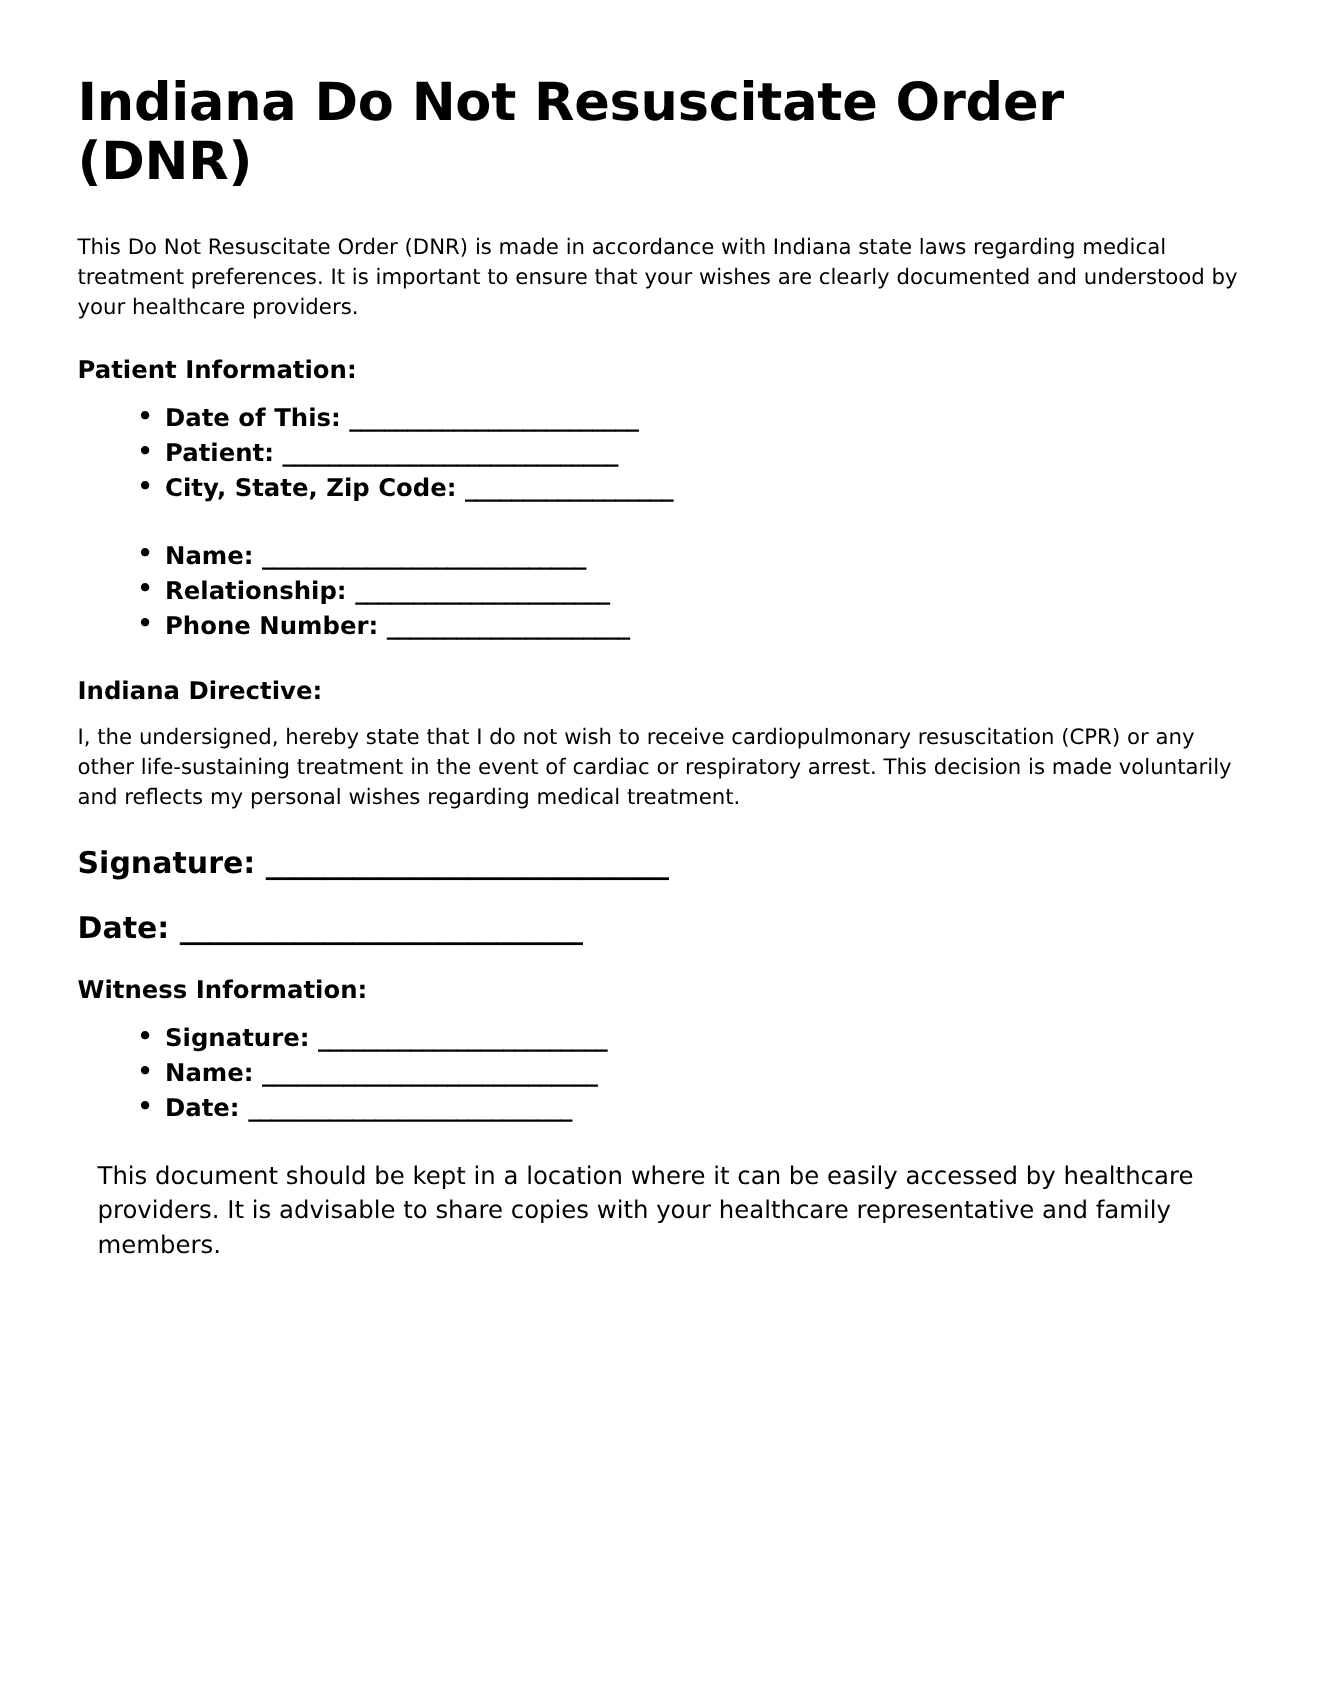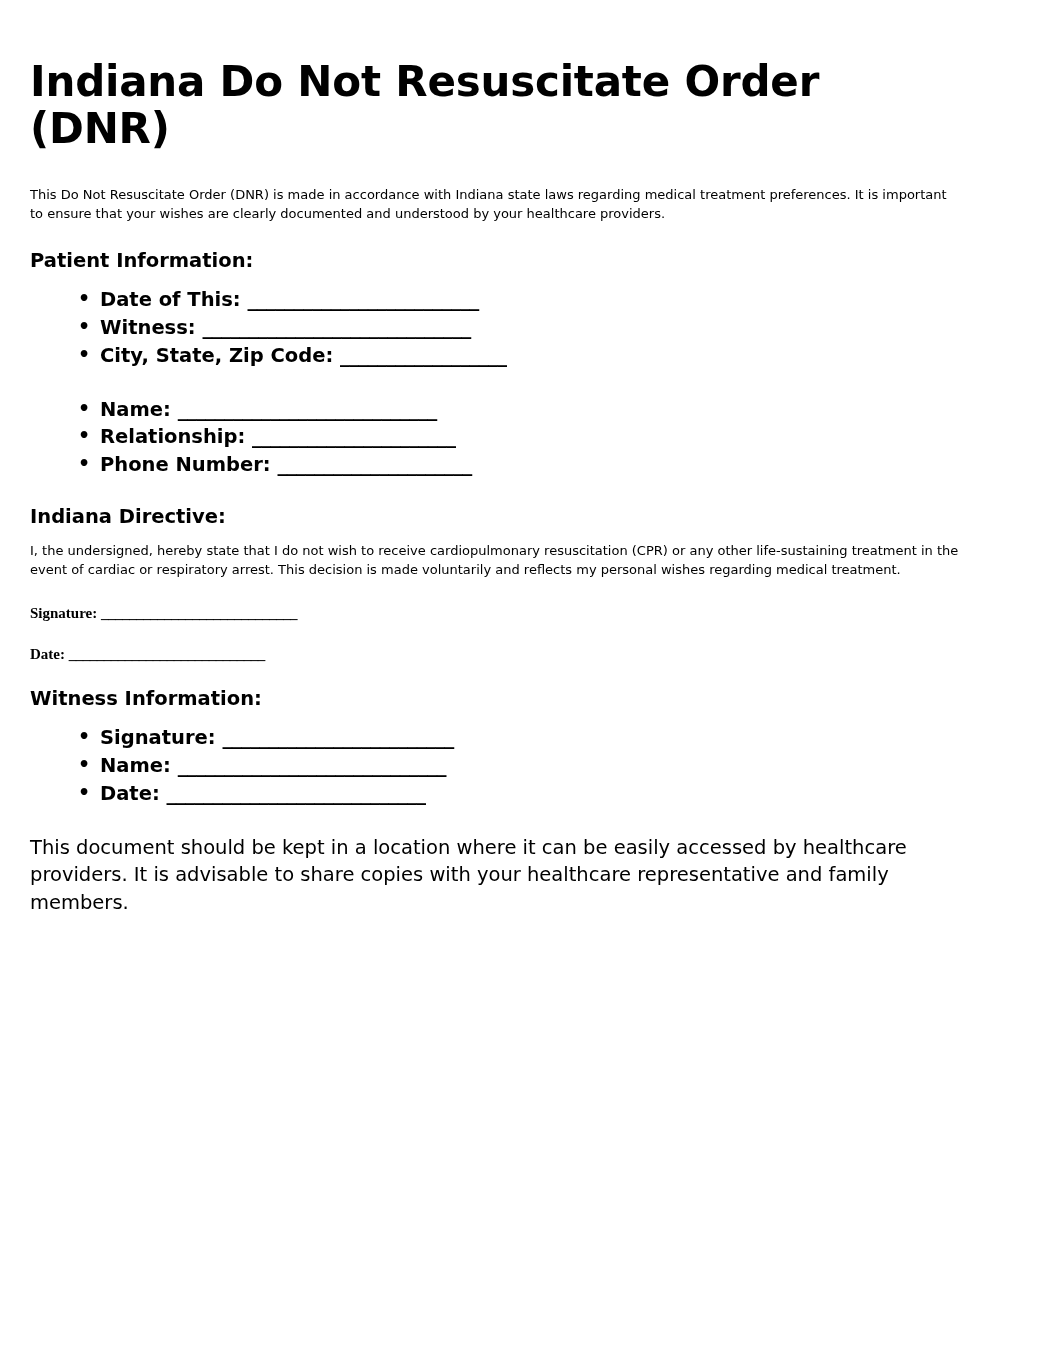--- a/index.html
+++ b/index.html
@@ -14,35 +14,35 @@
     color: #000000;
     position: relative;
     overflow: hidden;
   }
 
   .page {
     position: relative;
     width: 1055px;
     height: 1365px;
     box-sizing: border-box;
-    padding: 58px 58px 0 30px;
+    padding: 58px 58px 0 62px;
     background: #ffffff;
   }
 
   .doc-title {
     font-size: 42px;
     font-weight: bold;
     line-height: 1.12;
     letter-spacing: -0.2px;
     margin: 0 0 34px 0;
     max-width: 830px;
   }
 
   .body-para {
-    font-size: 13px;
+    font-size: 17px;
     line-height: 1.42;
     margin: 0 0 26px 0;
     max-width: 930px;
     font-weight: 400;
   }
 
   .section-head {
     font-size: 19.5px;
     font-weight: bold;
     margin: 0 0 14px 0;
@@ -70,31 +70,30 @@
     top: -1px;
     font-size: 19px;
   }
 
   .blank {
     font-weight: bold;
     letter-spacing: -0.5px;
   }
 
   .standalone-field {
-    font-size: 15px;
+    font-size: 24px;
     font-weight: bold;
     margin: 0 0 24px 0;
     white-space: nowrap;
-    font-family: Liberation Serif, serif;
   }
 
   .closing-para {
     font-size: 19.5px;
     line-height: 1.42;
-    margin: 22px 0 0 0;
+    margin: 22px 0 0 16px;
     max-width: 950px;
     font-weight: 400;
   }
 
   .watermark {
     position: absolute;
     left: 352px;
     top: 662px;
     font-family: "DejaVu Sans", "Liberation Sans", sans-serif;
     font-size: 38px;
@@ -116,21 +115,21 @@
   <p class="body-para">This Do Not Resuscitate Order (DNR) is made in accordance with Indiana state laws regarding medical treatment preferences. It is important to ensure that your wishes are clearly documented and understood by your healthcare providers.</p>
 
   <div class="section-head">Patient Information:</div>
 
   <ul class="field-list">
     <li>
       <span>Date of This:</span>
       <span class="blank">_________________________</span>
     </li>
     <li>
-      <span>Witness:</span>
+      <span>Patient:</span>
       <span class="blank">_____________________________</span>
     </li>
     <li>
       <span>City, State, Zip Code:</span>
       <span class="blank">__________________</span>
     </li>
   </ul>
 
 
   <ul class="field-list">

